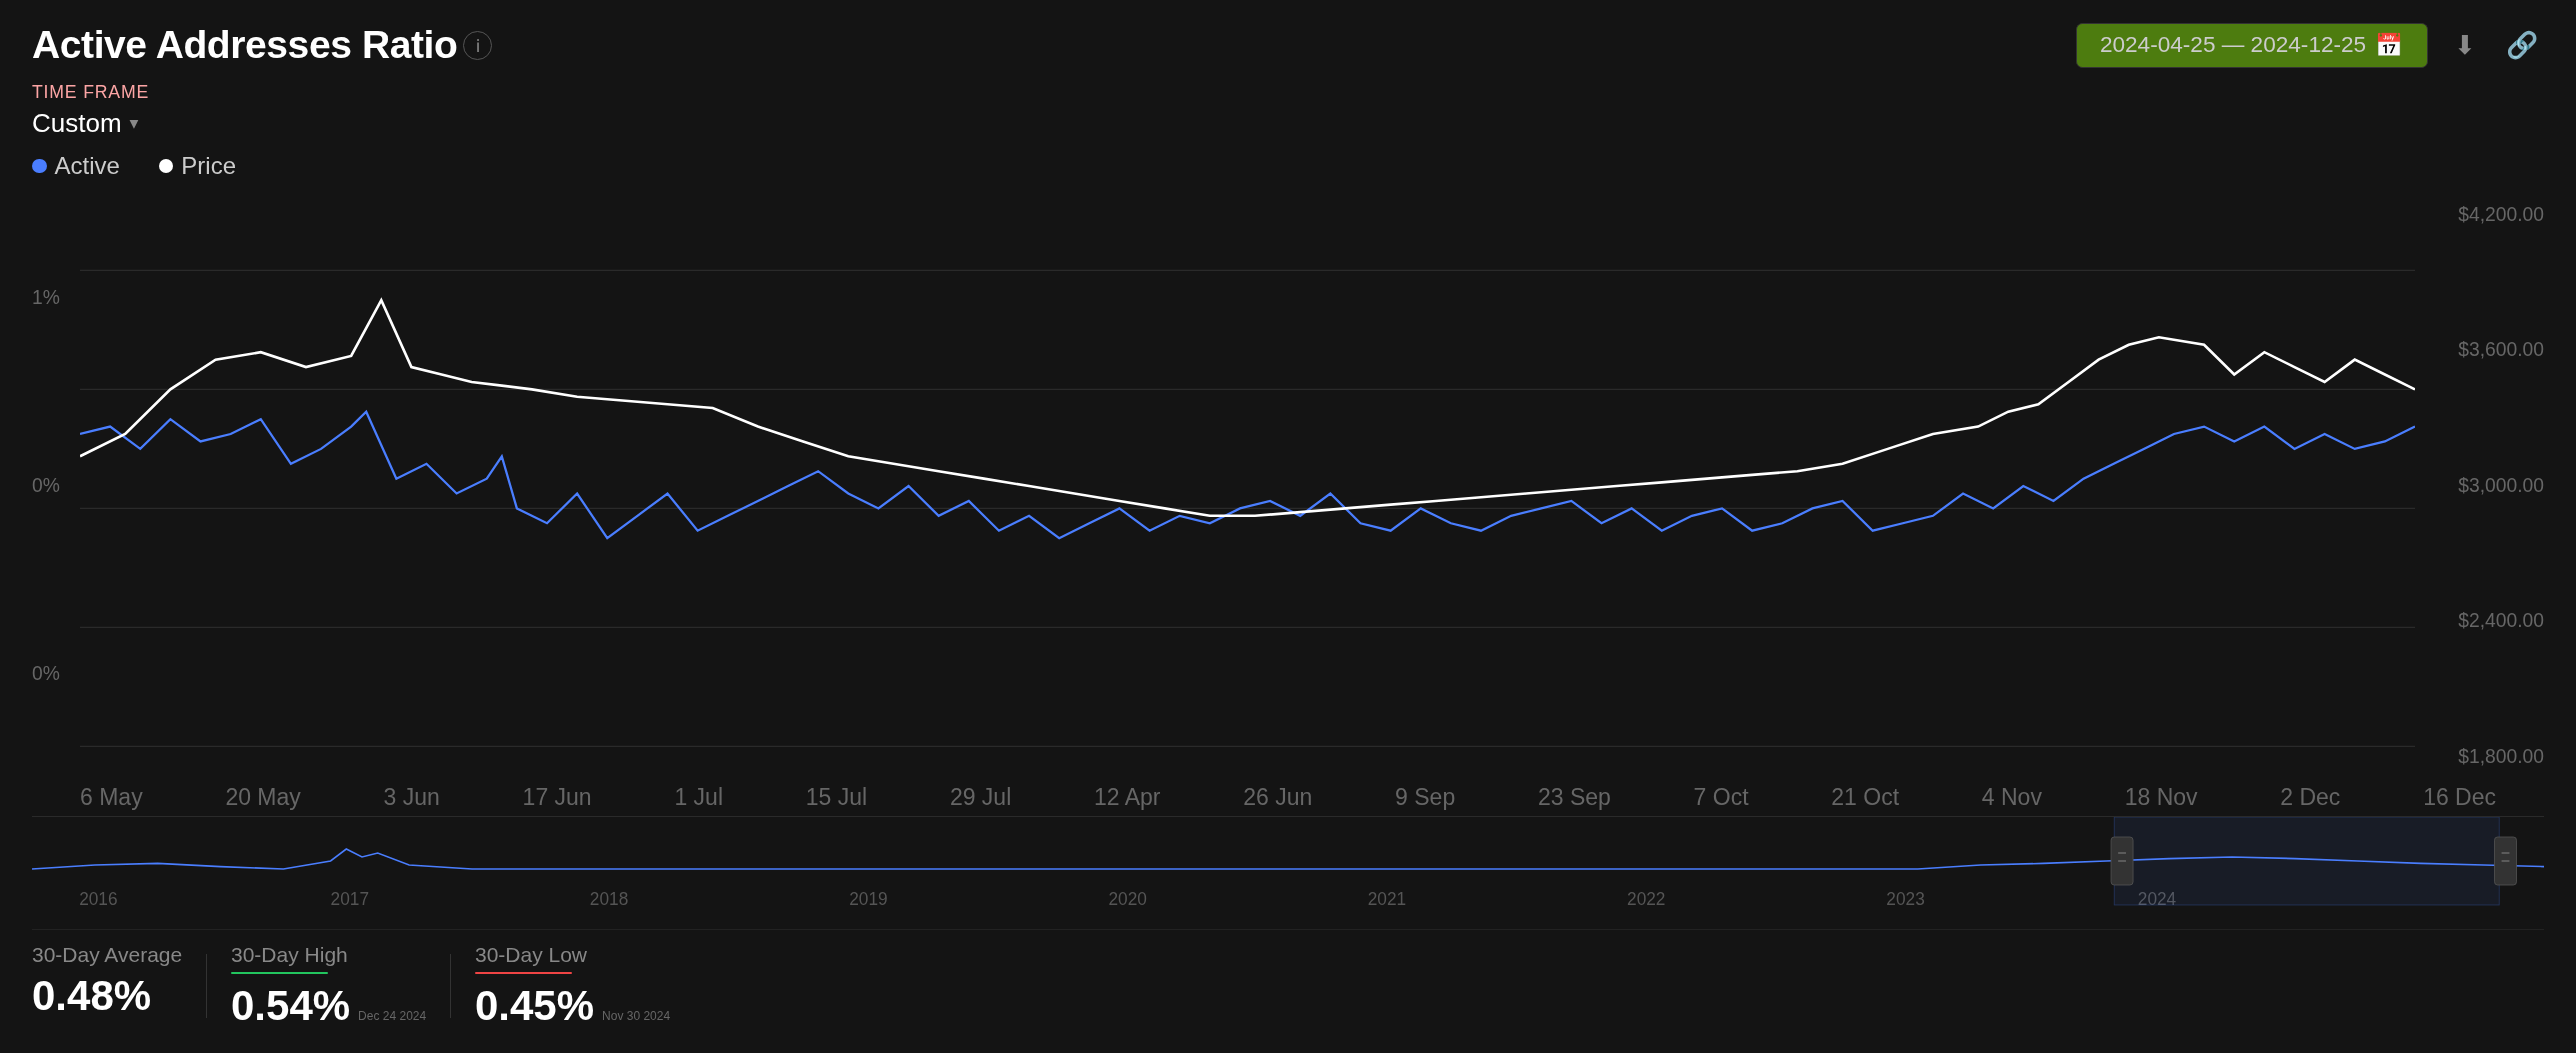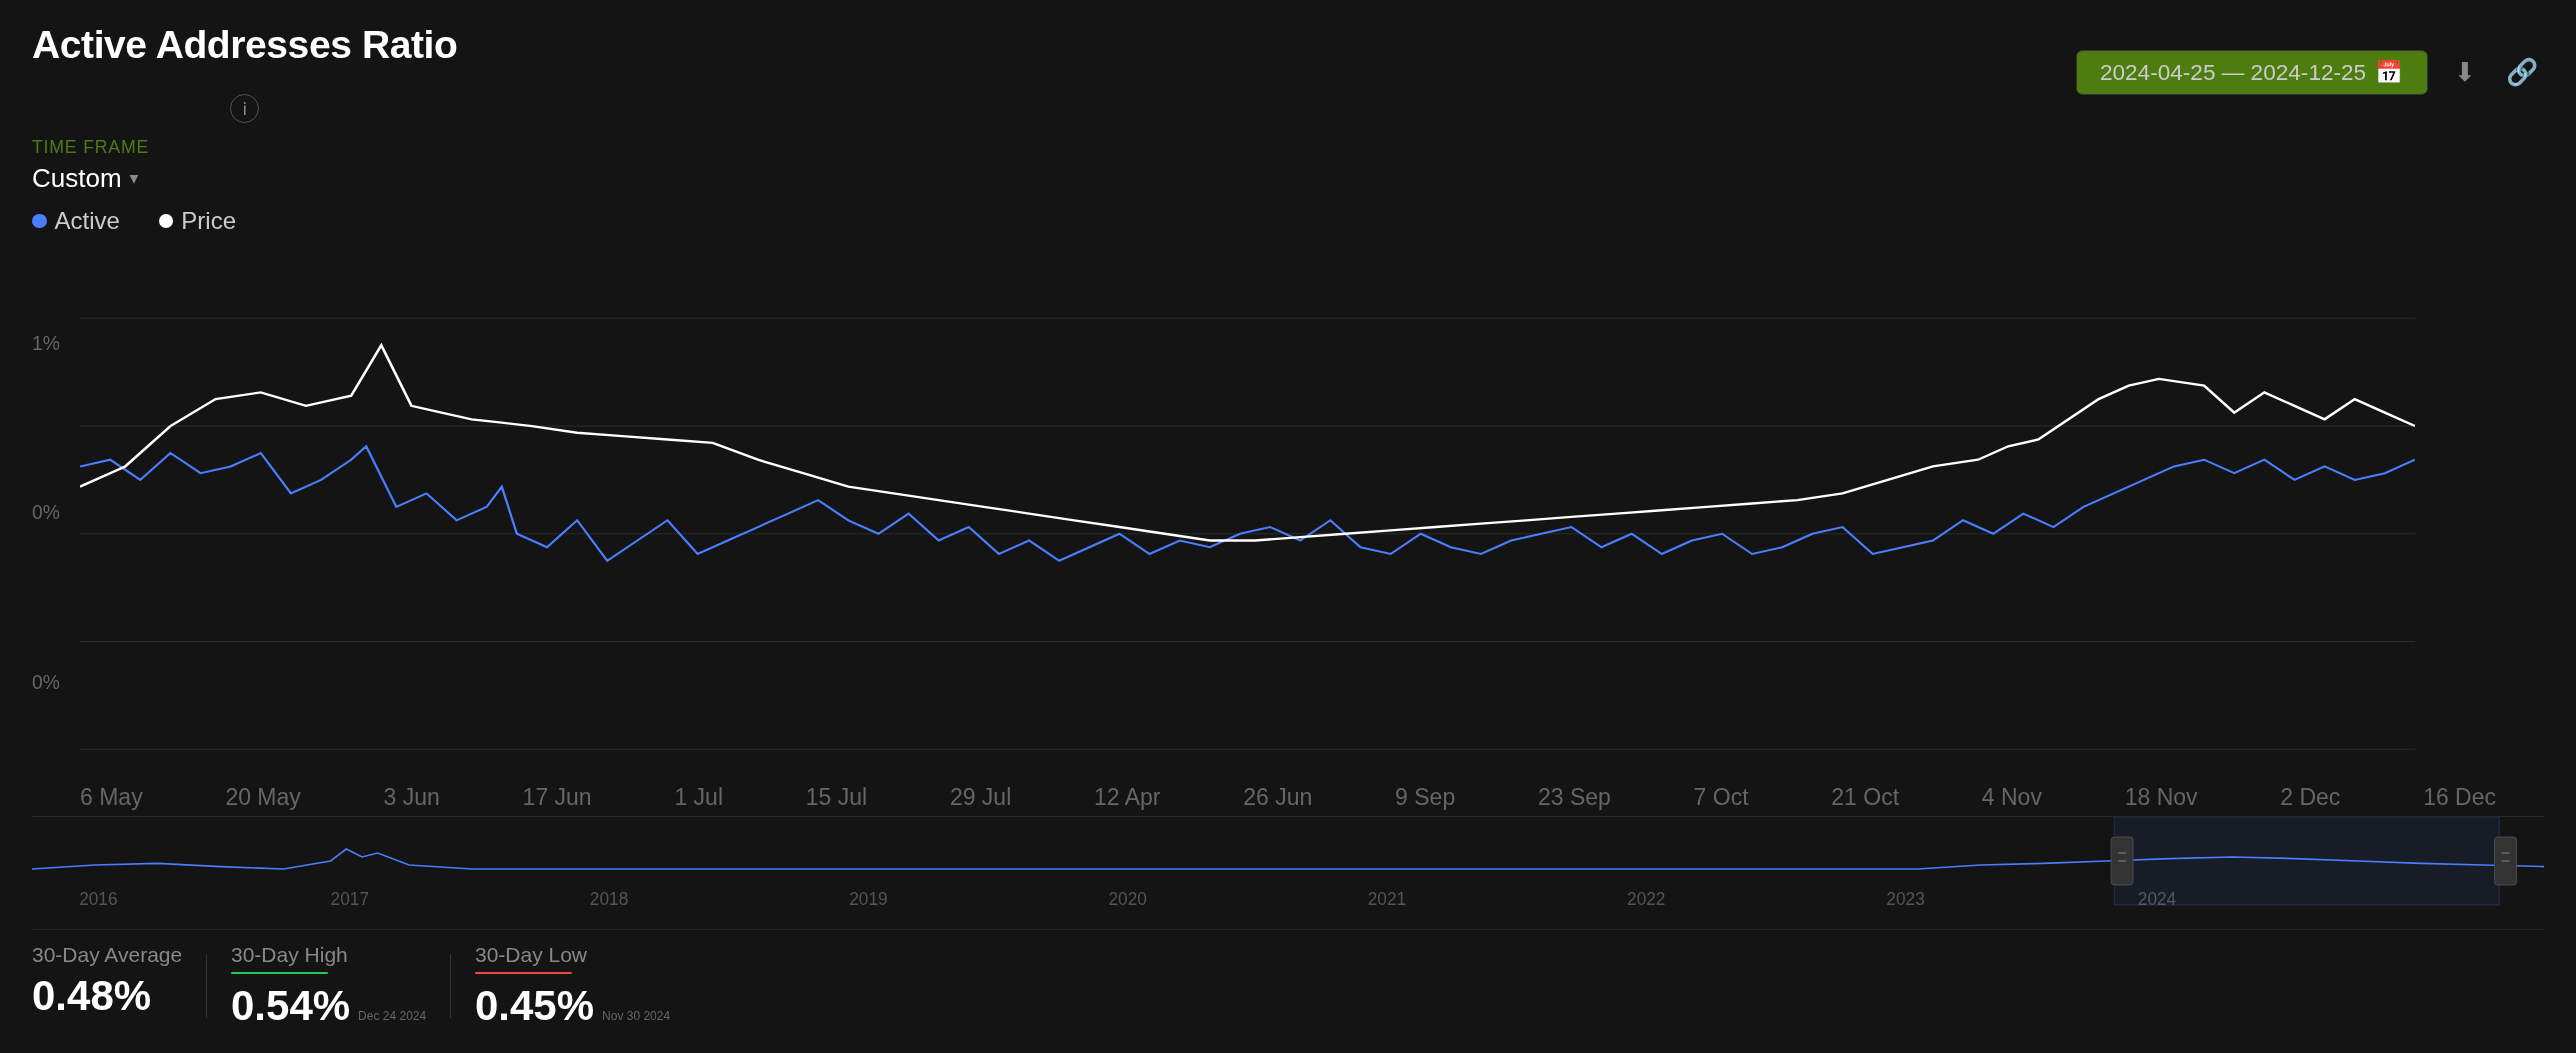--- a/index.html
+++ b/index.html
@@ -24,22 +24,21 @@
     
     .header-row {
       display: flex;
       justify-content: space-between;
       align-items: center;
       margin-bottom: 14.5px;
     }
     .title-area {
       display: flex;
       align-items: center;
-      gap: 27px;
-      flex-direction: column;
+      gap: 6px;
     }
     .page-title {
       font-size: 39px;
       font-weight: 600;
       color: #ffffff;
       letter-spacing: -0.4px;
     }
     .info-icon {
       width: 29px;
       height: 29px;
@@ -79,21 +78,21 @@
       color: #888;
       font-size: 26px;
     }
 
     
     .timeframe-row {
       margin-bottom: 13px;
     }
     .timeframe-label {
       font-size: 17.7px;
-      color: #4d7c0f;
+      color: #fca5a5;
       text-transform: uppercase;
       letter-spacing: 0.8px;
       margin-bottom: 4.8px;
     }
     .timeframe-select {
       display: flex;
       align-items: center;
       gap: 8px;
       font-size: 26px;
       color: #fff;
@@ -440,20 +439,27 @@
             2860,240
             2900,210
             2940,230
             2980,250
             3020,220
             3060,240
             3100,260
           "></polyline>
       </svg>
 
+      <div class="y-axis-right">
+        <span>$4,200.00</span>
+        <span>$3,600.00</span>
+        <span>$3,000.00</span>
+        <span>$2,400.00</span>
+        <span>$1,800.00</span>
+      </div>
     </div>
 
     <div class="x-axis-labels">
       <span>6 May</span>
       <span>20 May</span>
       <span>3 Jun</span>
       <span>17 Jun</span>
       <span>1 Jul</span>
       <span>15 Jul</span>
       <span>29 Jul</span>

